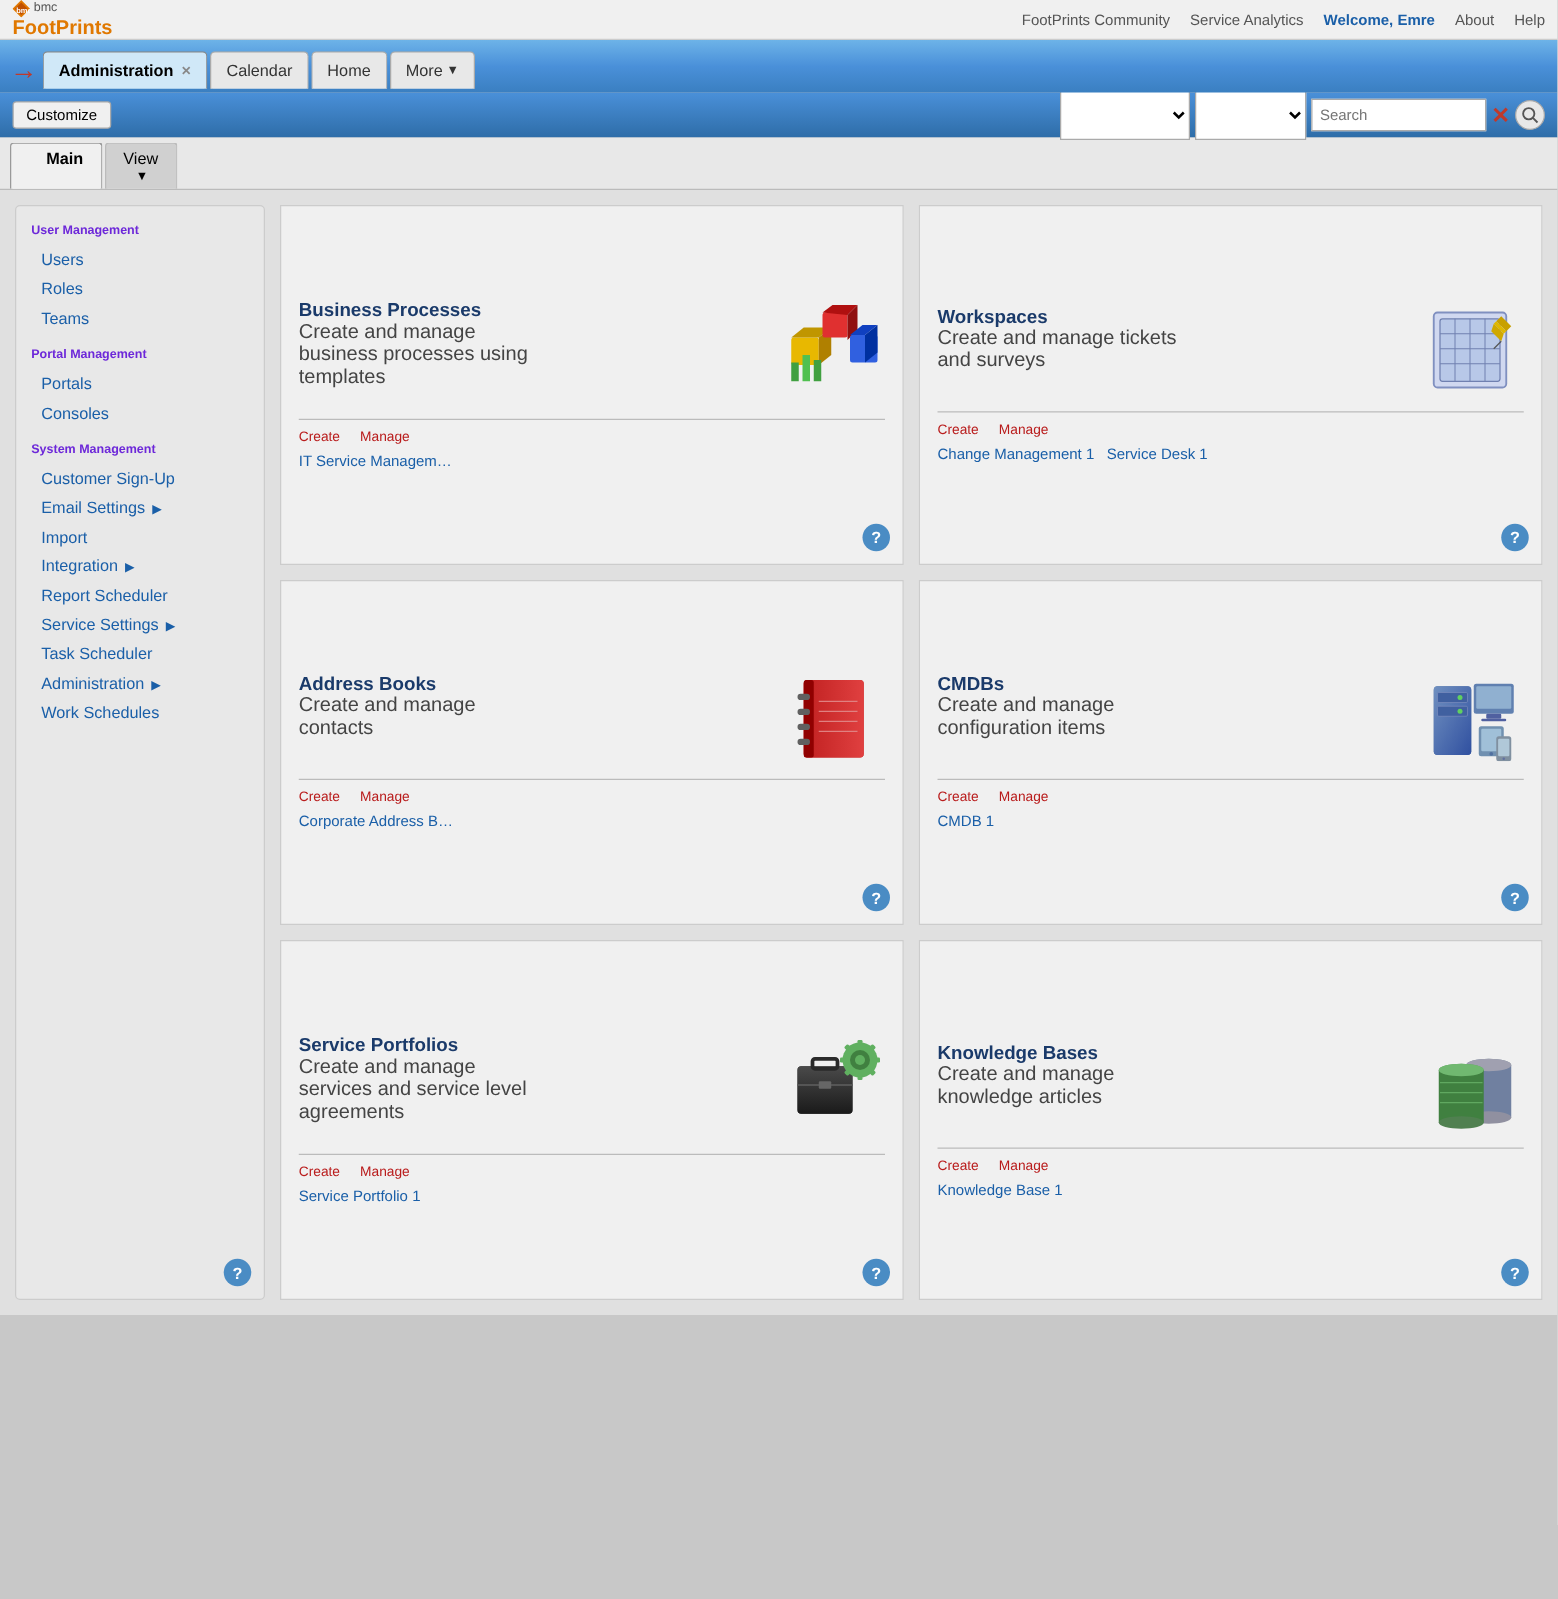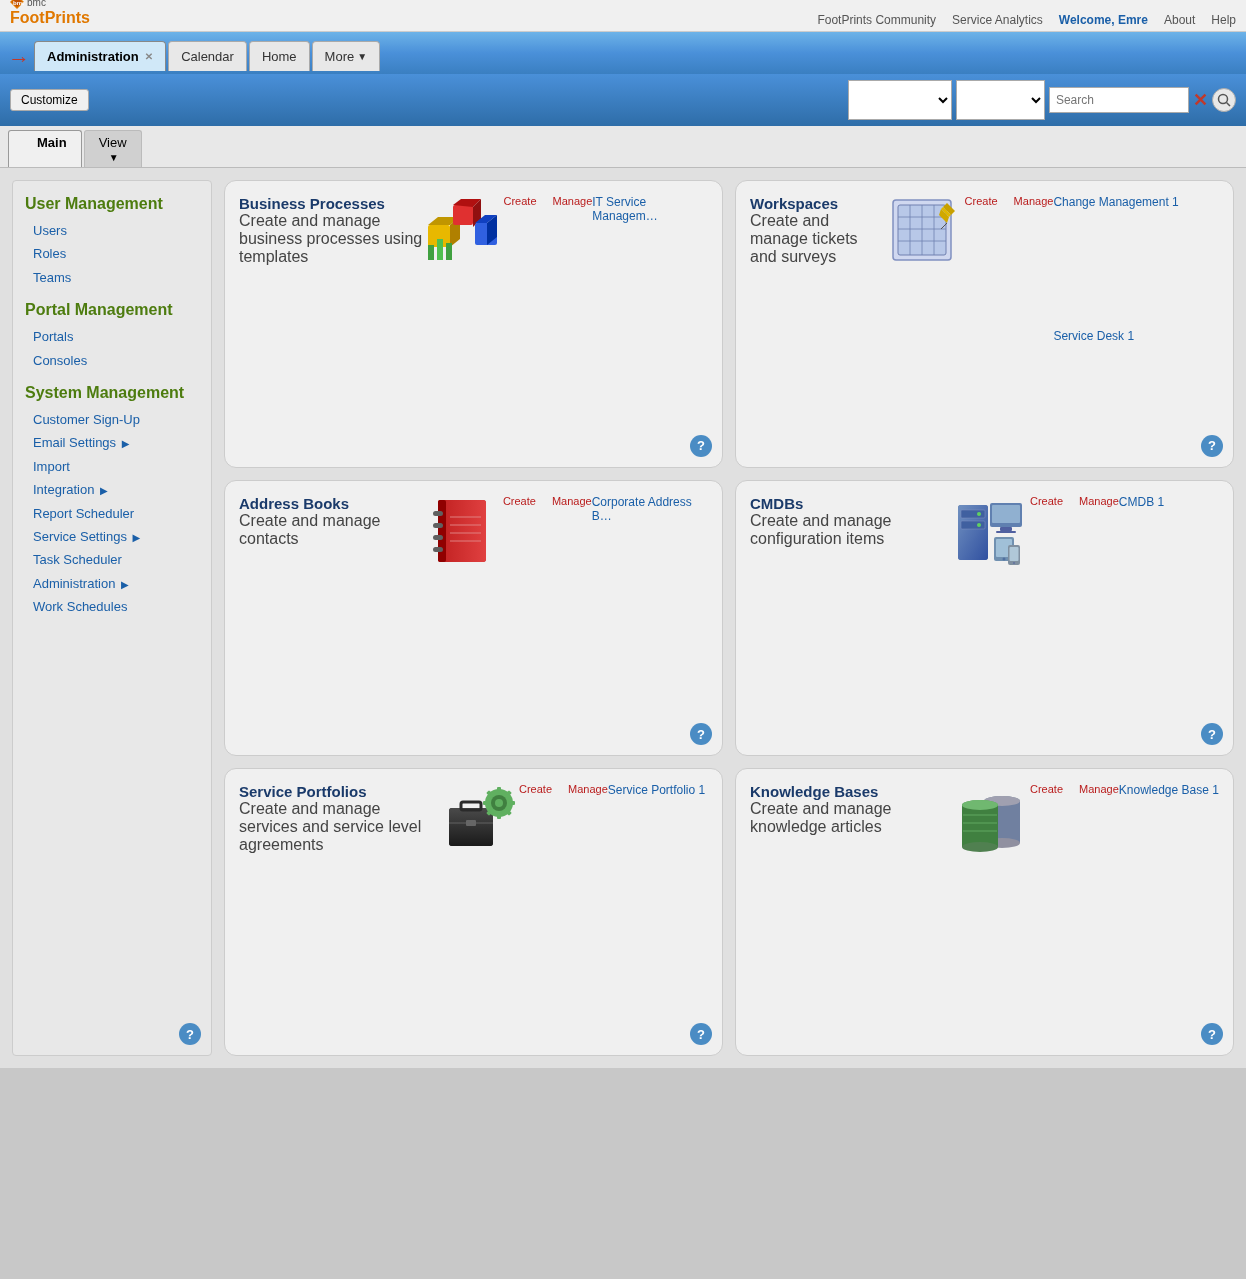--- a/index.html
+++ b/index.html
@@ -4,21 +4,21 @@
   <style>
     * { box-sizing: border-box; margin: 0; padding: 0; }
     body { font-family: Arial, sans-serif; font-size: 13px; background: #c8c8c8; }
 
     
     .top-nav {
       background: #f0f0f0;
       border-bottom: 1px solid #ccc;
       display: flex;
       justify-content: space-between;
-      align-items: flex-end;
+      align-items: center;
       padding: 4px 10px;
       height: 32px;
     }
     .logo-text { color: #e07800; font-size: 16px; font-weight: bold; }
     .logo-bmc { color: #555; font-size: 10px; }
     .top-nav-links {
       display: flex;
       align-items: center;
       gap: 16px;
       color: #555;
@@ -70,21 +70,21 @@
       line-height: 1;
     }
 
     
     .toolbar {
       background: linear-gradient(to bottom, #4a90d9, #2e6da8);
       display: flex;
       align-items: center;
       justify-content: space-between;
       padding: 6px 10px;
-      height: 52px;
+      height: 36px;
     }
     .customize-btn {
       background: #f0f0f0;
       border: 1px solid #aaa;
       padding: 3px 10px;
       cursor: pointer;
       font-size: 12px;
       border-radius: 3px;
     }
     .search-bar {
@@ -168,22 +168,22 @@
     .sidebar {
       background: #e8e8e8;
       border: 1px solid #ccc;
       border-radius: 4px;
       padding: 14px 12px;
       width: 200px;
       flex-shrink: 0;
       position: relative;
     }
     .sidebar h3 {
-      color: #4d7c0f;
-      font-size: 16px;
+      color: #6d28d9;
+      font-size: 10px;
       font-weight: bold;
       margin-bottom: 6px;
     }
     .sidebar ul {
       list-style: none;
       margin-bottom: 12px;
     }
     .sidebar ul li a {
       color: #1a5fa8;
       text-decoration: none;
@@ -218,25 +218,26 @@
     .main-grid {
       flex: 1;
       display: grid;
       grid-template-columns: 1fr 1fr;
       grid-template-rows: auto auto auto;
       gap: 12px;
     }
     .card {
       background: #f0f0f0;
       border: 1px solid #ccc;
-      border-radius: 12px;
+      border-radius: 0;
       padding: 14px;
       position: relative;
       display: flex;
-      flex-direction: row;
+      flex-direction: column;
+      justify-content: center;
     }
     .card-header {
       display: flex;
       justify-content: space-between;
       align-items: flex-start;
       margin-bottom: 6px;
     }
     .card-title {
       color: #1a3a6a;
       font-size: 15px;

